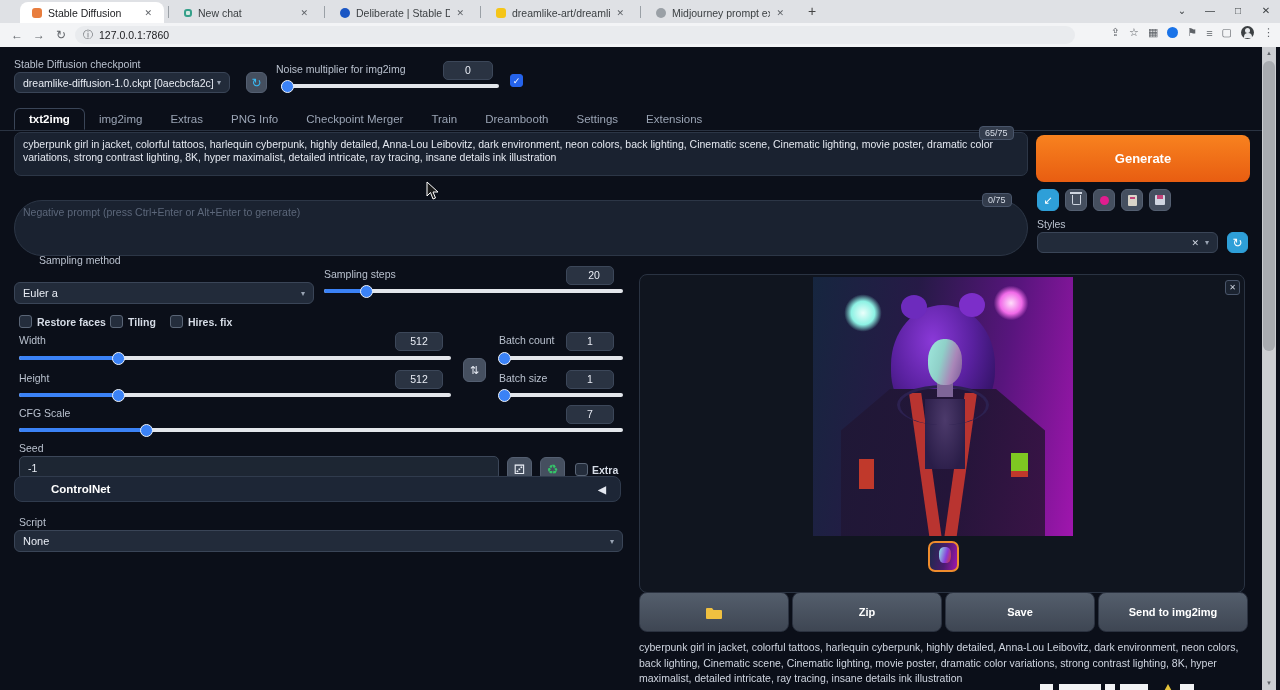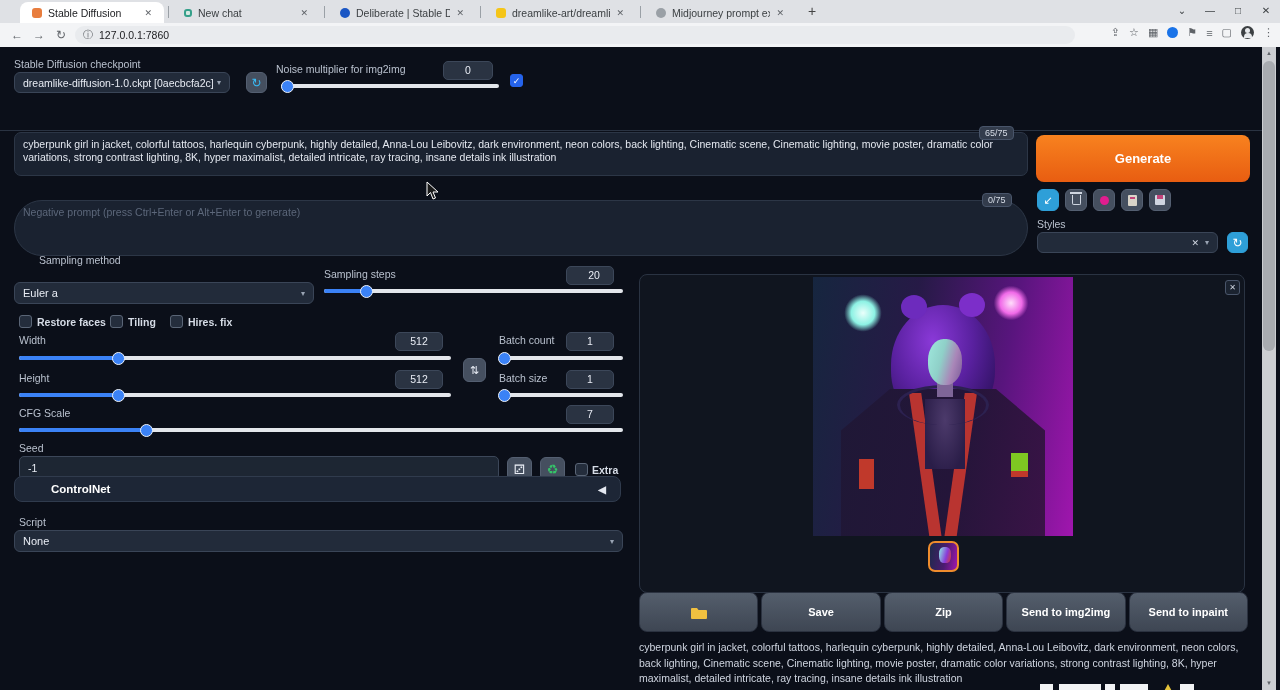--- a/index.html
+++ b/index.html
@@ -228,20 +228,31 @@
 
   <div class="lbl" style="left:276px; top:63px;">Noise multiplier for img2img</div>
   <div class="valbox" style="left:443px; top:61px; width:50px; height:19px;">0</div>
   <div class="track noise-track">
     <div class="fill" style="width:0;"></div>
     <div class="thumb" style="left:0;"></div>
   </div>
 
   <div class="cb checked" style="left:510px; top:74px;">✓</div>
 
+  <div class="nav">
+    <div class="item active">txt2img</div>
+    <div class="item">img2img</div>
+    <div class="item">Extras</div>
+    <div class="item">PNG Info</div>
+    <div class="item">Checkpoint Merger</div>
+    <div class="item">Train</div>
+    <div class="item">Dreambooth</div>
+    <div class="item">Settings</div>
+    <div class="item">Extensions</div>
+  </div>
   <div class="navline"></div>
 
   <div class="badge" style="left:979px; top:126px;">65/75</div>
   <textarea class="txtbox" style="left: 14px; top: 132px; width: 1014px; height: 44px;" spellcheck="false">cyberpunk girl in jacket, colorful tattoos, harlequin cyberpunk, highly detailed, Anna-Lou Leibovitz, dark environment, neon colors, back lighting, Cinematic scene, Cinematic lighting, movie poster, dramatic color variations, strong contrast lighting, 8K, hyper maximalist, detailed intricate, ray tracing, insane details ink illustration</textarea>
 
   <div class="badge" style="left:982px; top:193px;">0/75</div>
   <textarea class="txtbox" style="left: 14px; top: 200px; width: 1014px; height: 56px; border-radius: 28px;" spellcheck="false" placeholder="Negative prompt (press Ctrl+Enter or Alt+Enter to generate)"></textarea>
 
   <div class="generate">Generate</div>
   <div style="position:absolute; left:1037px; top:189px; display:flex; gap:6px;">
@@ -365,24 +376,23 @@
     <div class="close-x">✕</div>
     <div class="thumbwrap"></div>
   </div>
 
   <div class="actrow">
     <div class="actbtn">
       <svg width="16" height="13" viewBox="0 0 16 13">
         <path d="M1 2 h5 l1.5 2 H15 a1 1 0 0 1 1 1 v7 a1 1 0 0 1 -1 1 H1 a1 1 0 0 1 -1 -1 V3 a1 1 0 0 1 1-1z" fill="#f0c040"></path>
       </svg>
     </div>
+    <div class="actbtn">Zip</div>
     <div class="actbtn">Save</div>
-    <div class="actbtn">Zip</div>
     <div class="actbtn">Send to img2img</div>
-    <div class="actbtn">Send to inpaint</div>
   </div>
 
   <div class="infotext">cyberpunk girl in jacket, colorful tattoos, harlequin cyberpunk, highly detailed, Anna-Lou Leibovitz, dark environment, neon colors, back lighting, Cinematic scene, Cinematic lighting, movie poster, dramatic color variations, strong contrast lighting, 8K, hyper maximalist, detailed intricate, ray tracing, insane details ink illustration</div>
 
   <div class="cliprow">
     <span class="wb" style="left:0; width:13px;"></span>
     <span class="wb" style="left:19px; width:42px;"></span>
     <span class="wb" style="left:65px; width:10px;"></span>
     <span class="wb" style="left:80px; width:28px;"></span>
     <span class="yb" style="left:122px;"></span>

